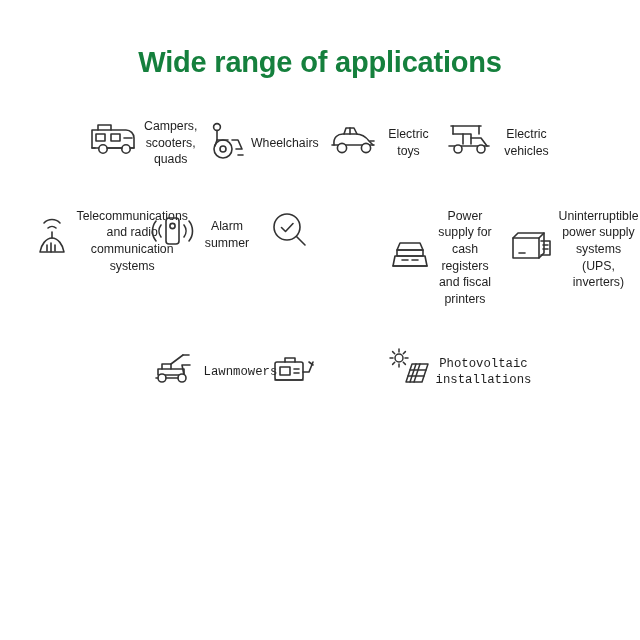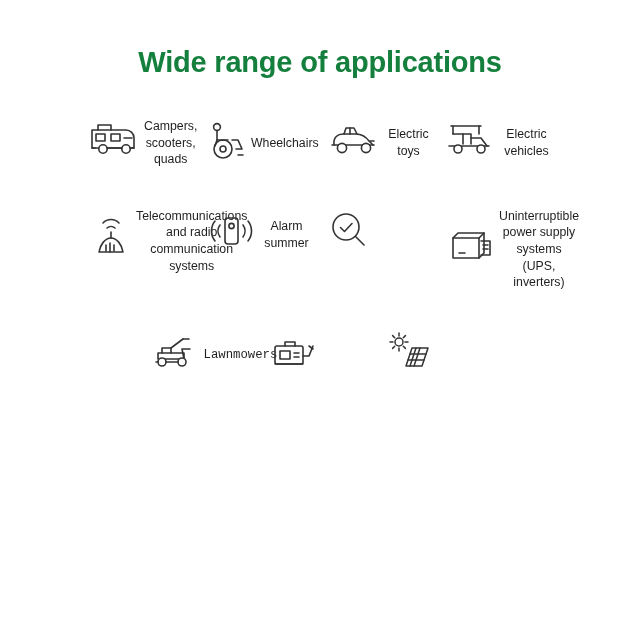--- a/index.html
+++ b/index.html
@@ -175,20 +175,32 @@
       <div class="cell">
         <div class="icon-box">
           <svg width="48" height="48" viewBox="0 0 48 48" fill="none" stroke="#333" stroke-width="1.6" stroke-linecap="round" stroke-linejoin="round">
             <circle cx="22" cy="20" r="13"></circle>
             <path d="M16.5 20.5l4 4 7.5-8"></path>
             <path d="M31.5 29.5L40 38"></path>
           </svg>
         </div>
       </div>
 
+      <div class="cell">
+        <div class="icon-box">
+          <svg width="52" height="48" viewBox="0 0 52 48" fill="none" stroke="#333" stroke-width="1.6" stroke-linecap="round" stroke-linejoin="round">
+            <path d="M16 13h20l3 7H13z"></path>
+            <path d="M13 20h26v6H13z"></path>
+            <path d="M11 26h30l2 10H9z"></path>
+            <path d="M18 30h6M28 30h6"></path>
+            <path d="M9 36h34"></path>
+          </svg>
+        </div>
+        <div class="caption">Power supply for cash registers and fiscal printers</div>
+      </div>
 
       <div class="cell">
         <div class="icon-box">
           <svg width="56" height="46" viewBox="0 0 56 46" fill="none" stroke="#333" stroke-width="1.6" stroke-linecap="round" stroke-linejoin="round">
             <path d="M10 16h26v20H10z"></path>
             <path d="M10 16l5-5h26v20l-5 5"></path>
             <path d="M36 16l5-5"></path>
             <path d="M38 19h9v14h-9"></path>
             <path d="M40 23h5M40 27h5"></path>
             <path d="M16 31h6"></path>
@@ -236,20 +248,21 @@
       <div class="cell">
         <div class="icon-box">
           <svg width="52" height="48" viewBox="0 0 52 48" fill="none" stroke="#333" stroke-width="1.5" stroke-linecap="round" stroke-linejoin="round">
             <circle cx="15" cy="14" r="4"></circle>
             <path d="M15 5v3M15 20v3M6 14h3M21 14h3M8.6 7.6l2.1 2.1M19.3 18.3l2.1 2.1M21.4 7.6l-2.1 2.1M10.7 18.3l-2.1 2.1"></path>
             <path d="M28 20h16l-6 18H22z"></path>
             <path d="M26 26h16M24 32h16"></path>
             <path d="M36 20l-6 18M32 20l-6 18"></path>
           </svg>
         </div>
+        <div class="caption">Photovoltaic installations</div>
       </div>
 
       <div class="spacer-cell"></div>
 
     </div>
 
   </div>
 </div>
 
 </body></html>

